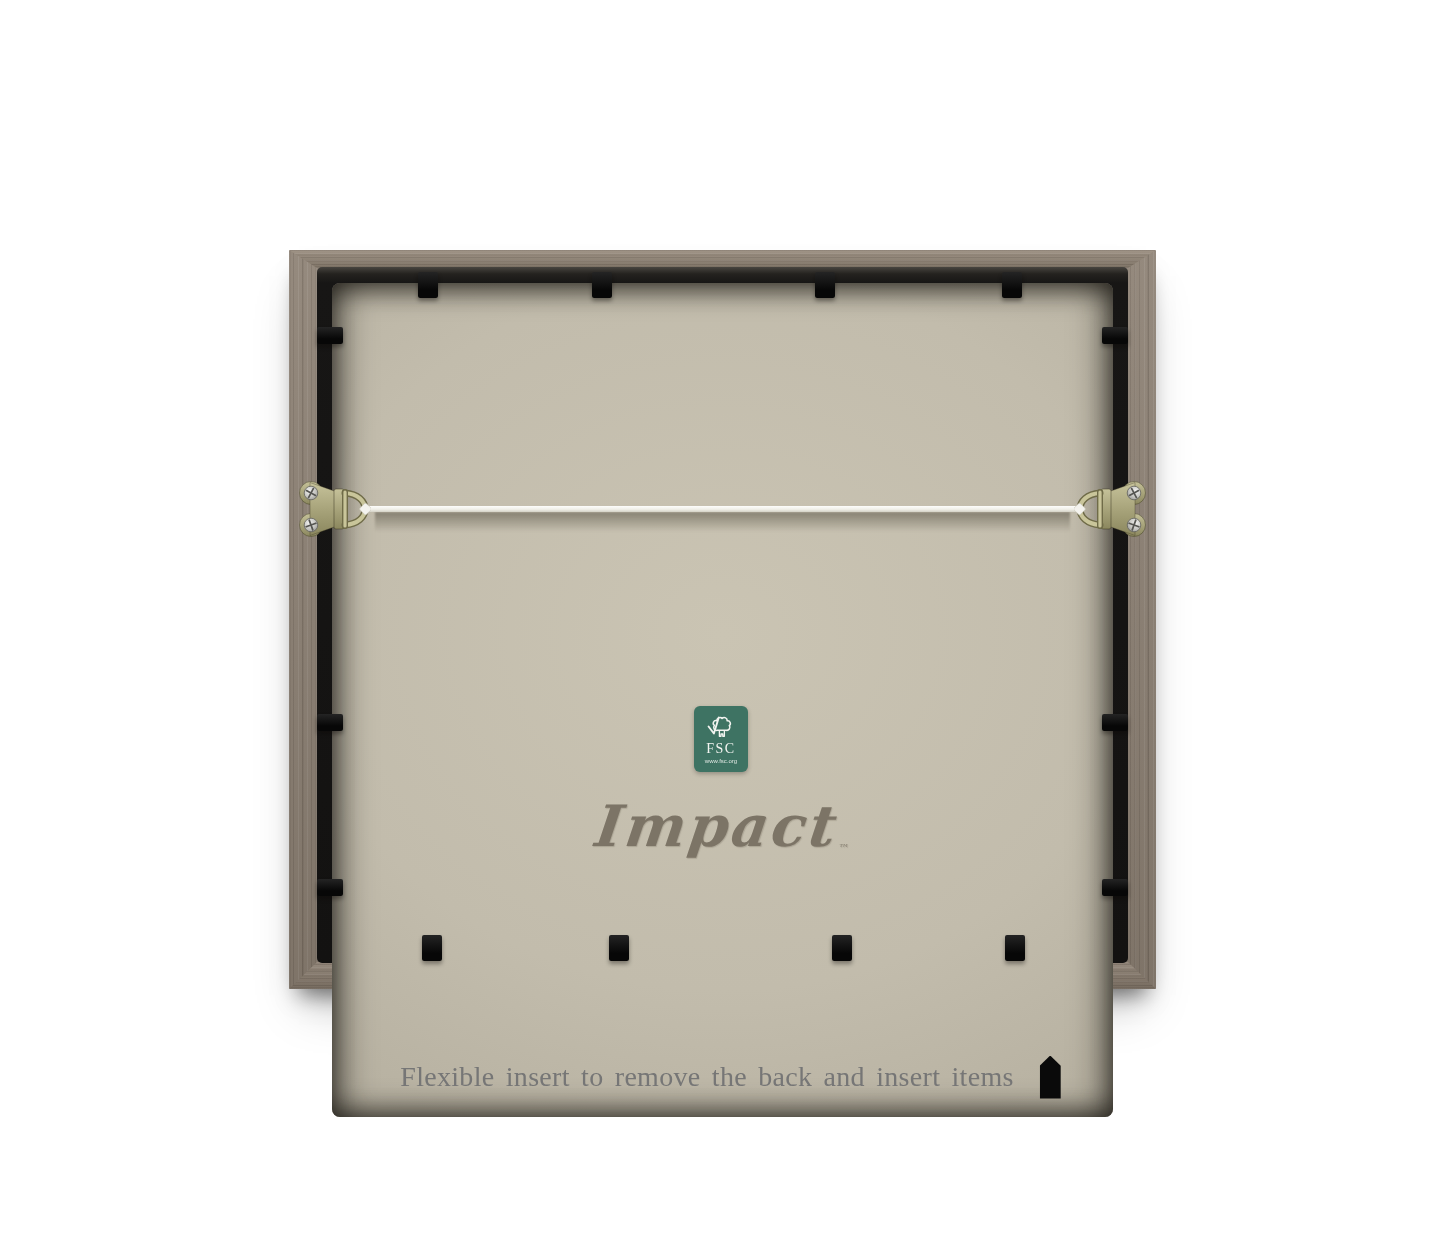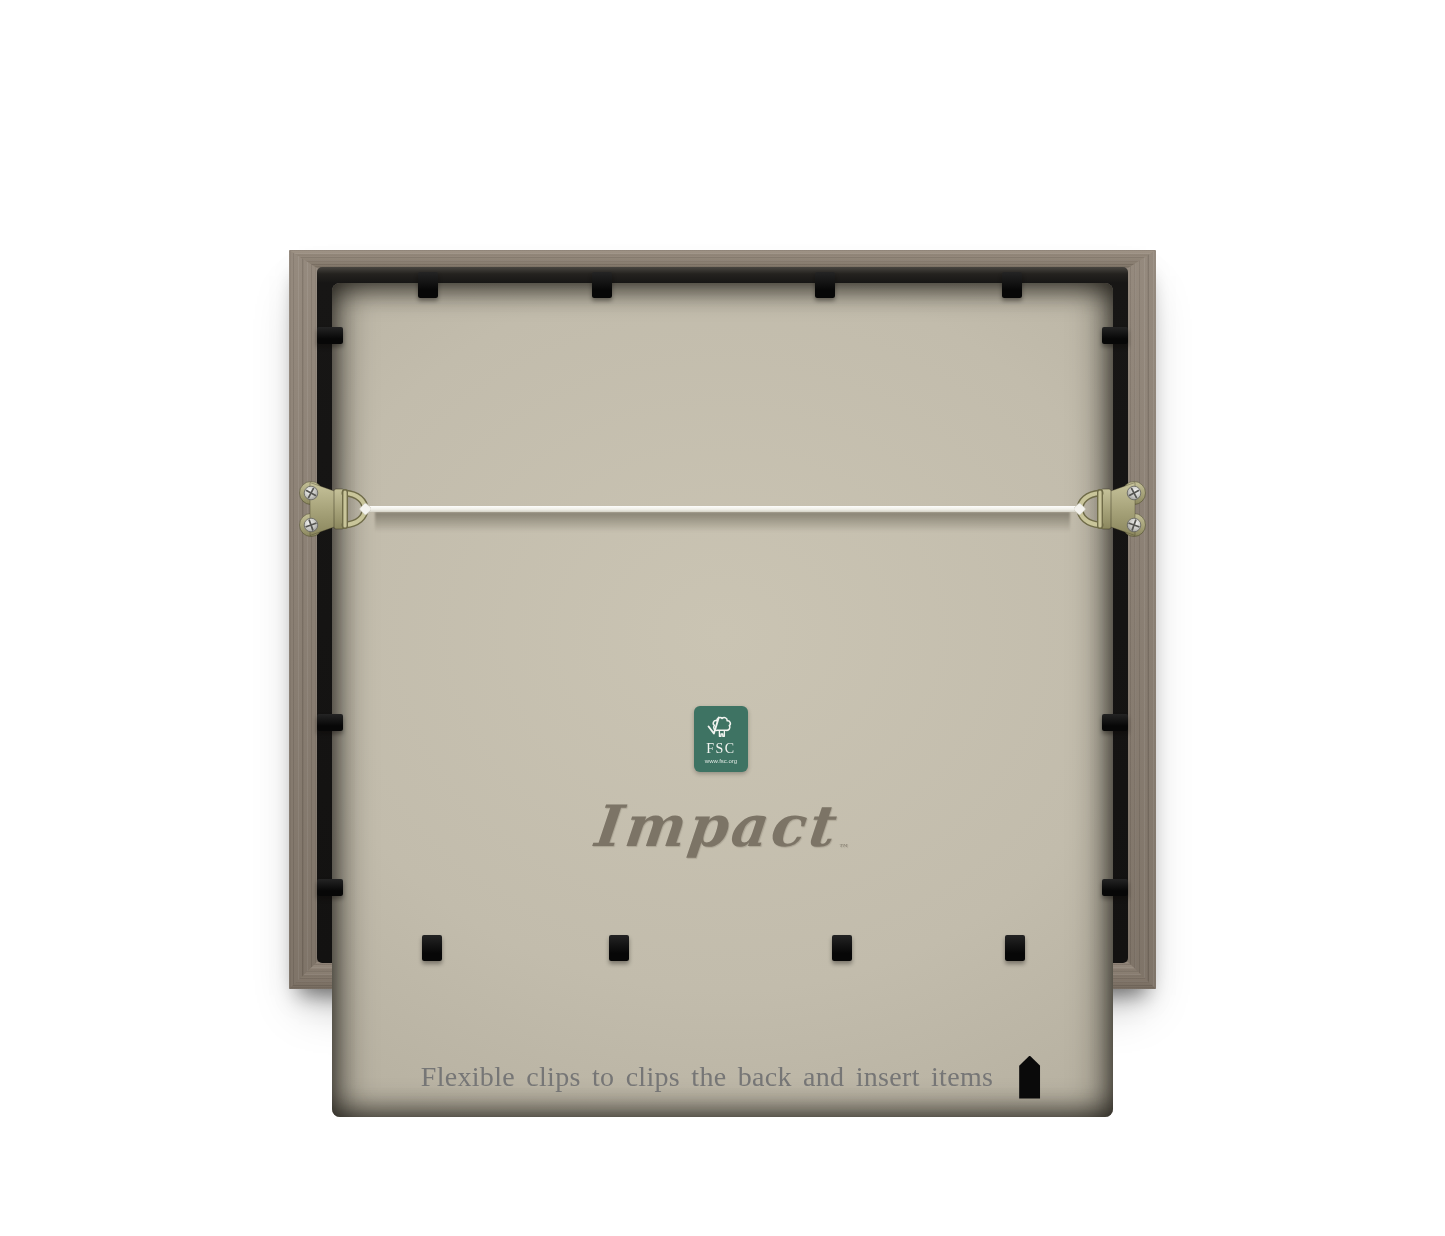--- a/index.html
+++ b/index.html
@@ -171,17 +171,17 @@
         <div class="clip" style="left: 28px; top: 77px; width: 26px; height: 17px;"></div>
         <div class="clip" style="left: 28px; top: 464px; width: 26px; height: 17px;"></div>
         <div class="clip" style="left: 28px; top: 629px; width: 26px; height: 17px;"></div>
         <div class="clip" style="left: 813px; top: 77px; width: 26px; height: 17px;"></div>
         <div class="clip" style="left: 813px; top: 464px; width: 26px; height: 17px;"></div>
         <div class="clip" style="left: 813px; top: 629px; width: 26px; height: 17px;"></div>
       </div>
   </div>
 
   <div class="caption-row">
-    <span class="caption-text">Flexible clips to clips the back and insert items</span>
+    <span class="caption-text">Flexible insert to remove the back and insert items</span>
     <span class="clip-icon"></span>
   </div>
 
 </div>
 
 </body></html>

